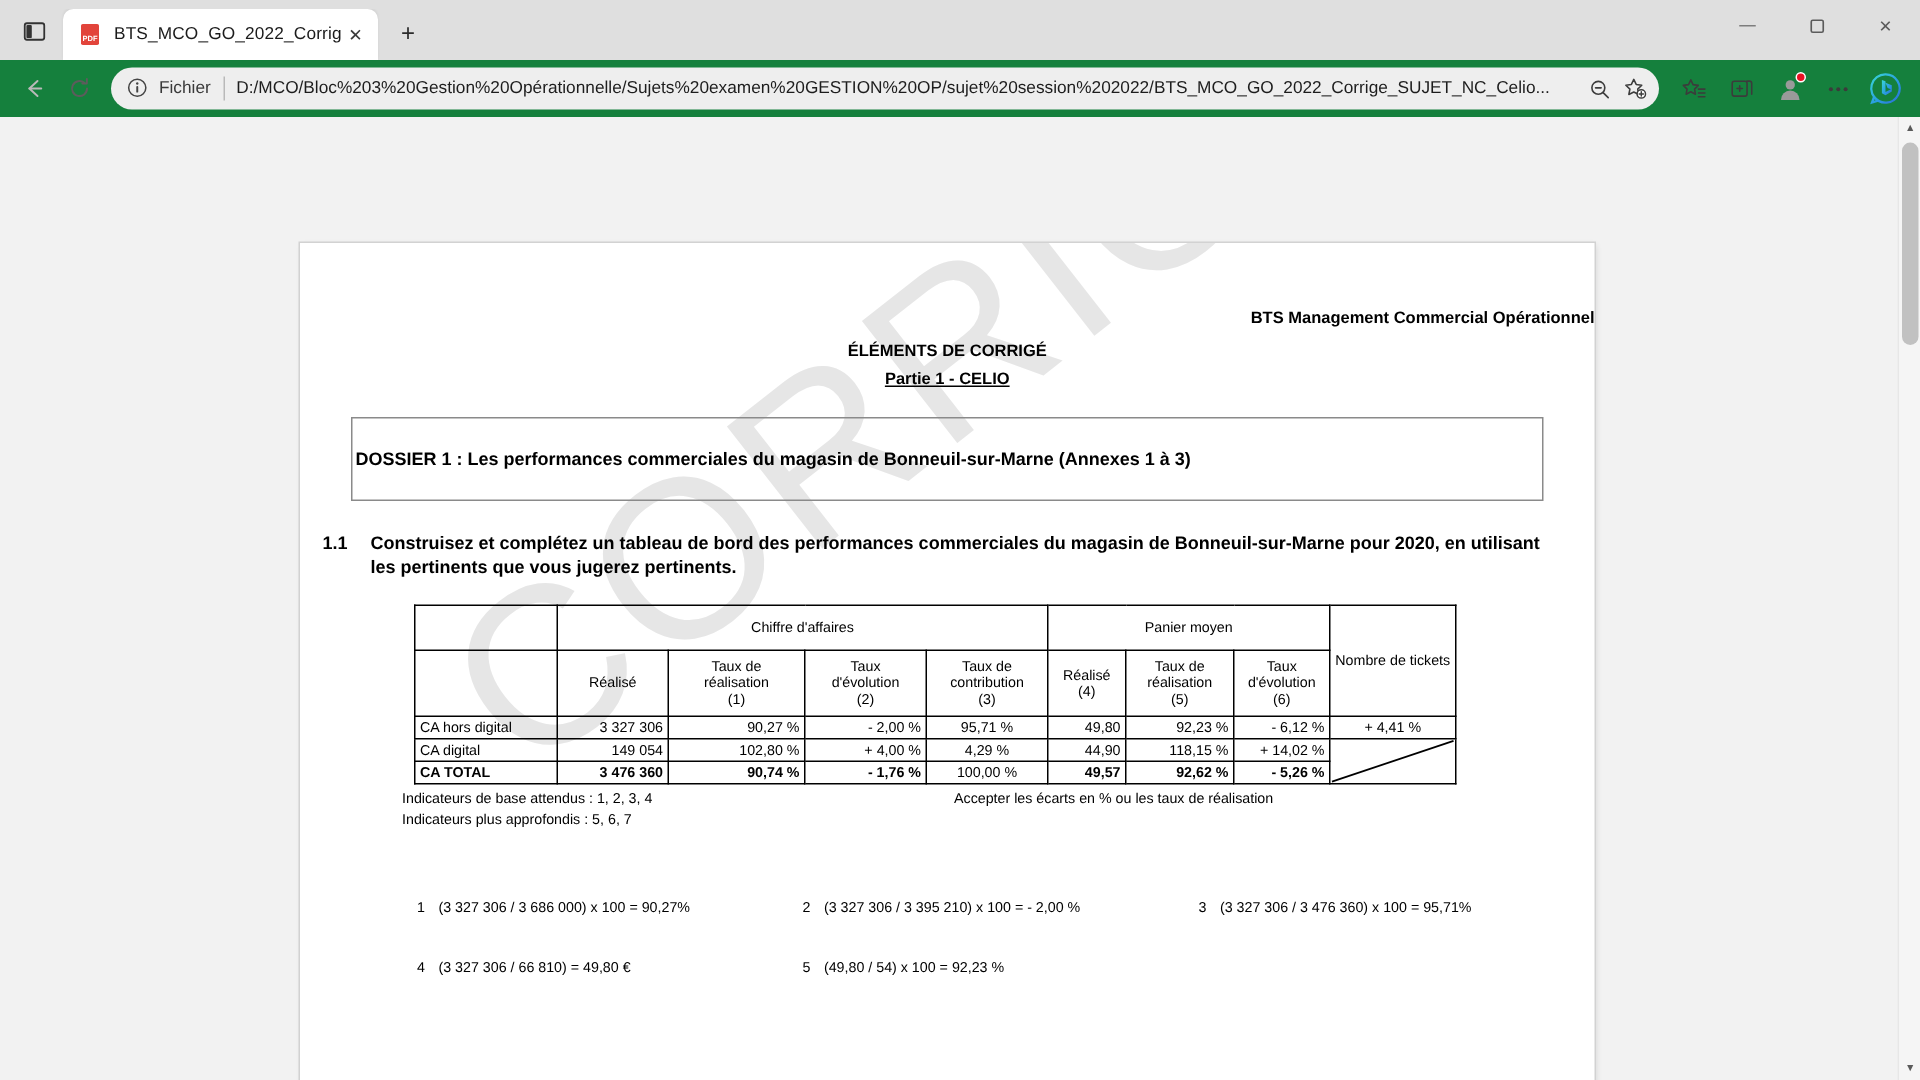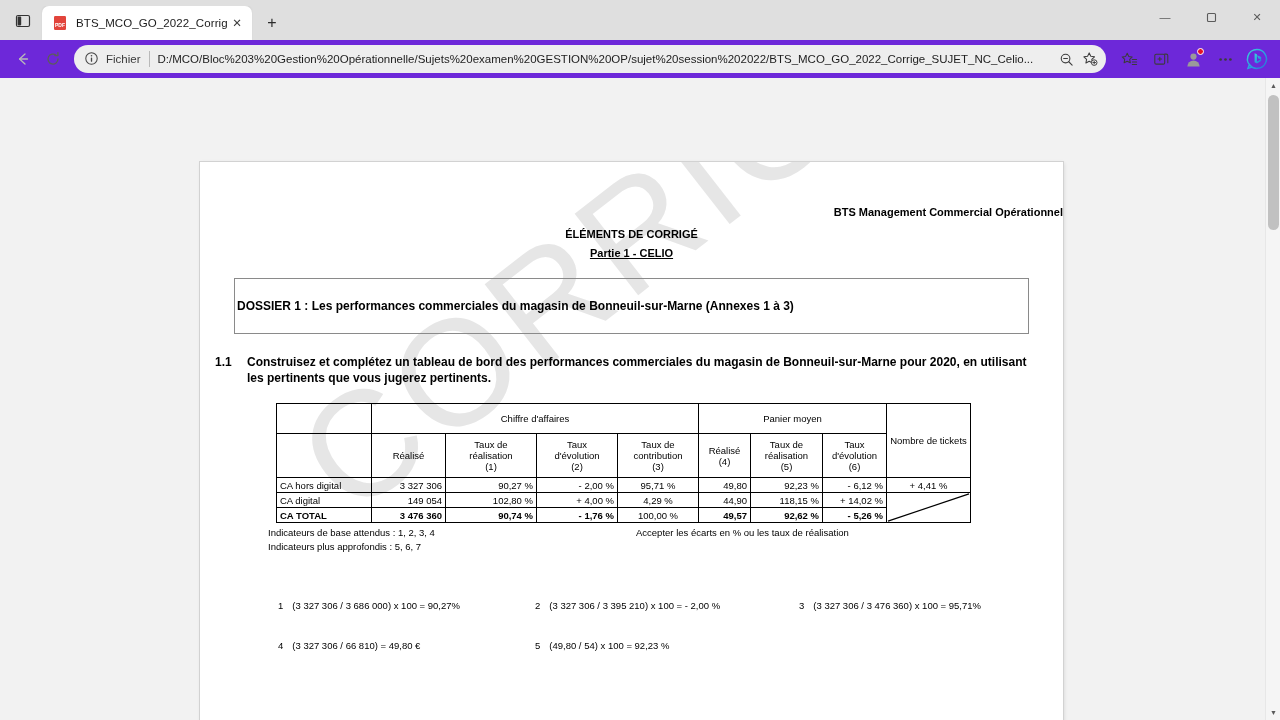--- a/index.html
+++ b/index.html
@@ -73,21 +73,21 @@
   }
   .winctl div {
     width: 46px; height: 34px;
     display:flex; align-items:center; justify-content:center;
     color: #5b5b5b; font-size: 11px;
   }
 
   
   .navbar {
     height: 38px;
-    background: #6d28d9;
+    background: #15803d;
     display: flex; align-items: center;
     padding: 0 8px;
     flex: 0 0 38px;
   }
   .navbtn {
     width: 30px; height: 30px;
     display:flex; align-items:center; justify-content:center;
     border-radius: 4px; color: #5c5c5c;
     flex: 0 0 30px;
   }

